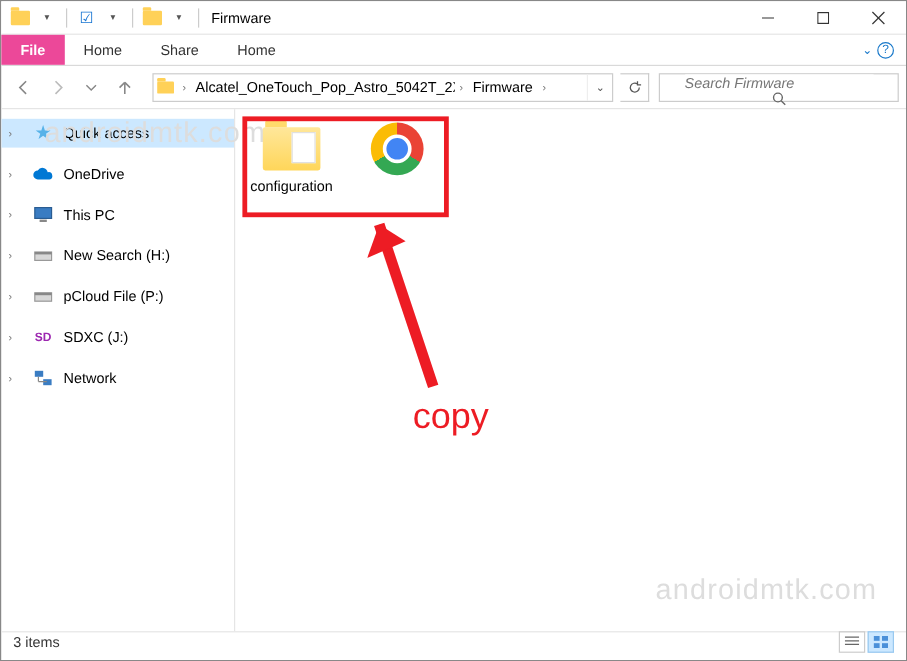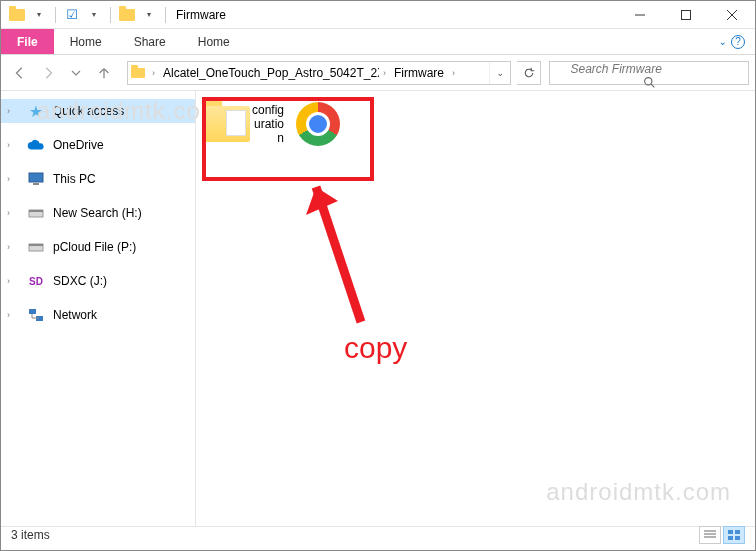--- a/index.html
+++ b/index.html
@@ -51,21 +51,21 @@
 .si-icon { width: 18px; height: 18px; display: flex; align-items: center; justify-content: center; }
 .star { color: #57b2e8; font-size: 16px; }
 .cloud-onedrive { color: #0078d4; }
 .pc-icon svg { width: 16px; height: 14px; }
 .drive-icon svg { width: 16px; height: 12px; }
 .net-icon svg { width: 16px; height: 14px; }
 
 
 .content { flex: 1; position: relative; padding: 10px 6px; }
 .items { display: flex; gap: 6px; }
-.item { width: 82px; display: flex; flex-direction: row; align-items: center; text-align: right; font-size: 12px; }
+.item { width: 82px; display: flex; flex-direction: column; align-items: center; text-align: right; font-size: 12px; }
 .item-icon { width: 56px; height: 46px; display: flex; align-items: center; justify-content: center; margin-bottom: 2px; }
 .folder-big { width: 48px; height: 36px; background: linear-gradient(#ffe79a, #ffd65a); border-radius: 2px; position: relative; }
 .folder-big::before { content:""; position:absolute; top:-6px; left:2px; width:18px; height:6px; background:#ffda6b; border-radius:2px 2px 0 0; }
 .folder-big::after { content:""; position:absolute; top:4px; right:4px; width:18px; height:24px; background:#fff; border:1px solid #e0e0e0; }
 .chrome-ring { width: 44px; height: 44px; border-radius: 50%; background: conic-gradient(#ea4335 0 120deg, #34a853 120deg 240deg, #fbbc05 240deg 360deg); display: flex; align-items: center; justify-content: center; }
 .chrome-ring::after { content:""; width:18px; height:18px; border-radius:50%; background:#4285f4; border:3px solid #fff; }
 .item-label { line-height: 1.15; word-break: break-word; }
 
 
 .red-box { position: absolute; top: 6px; left: 6px; width: 172px; height: 84px; border: 4px solid #ed1c24; pointer-events: none; }

